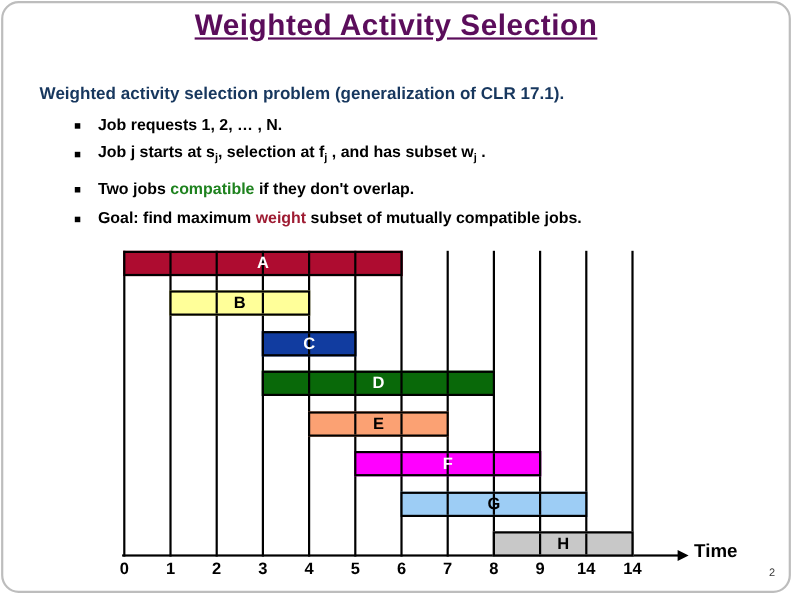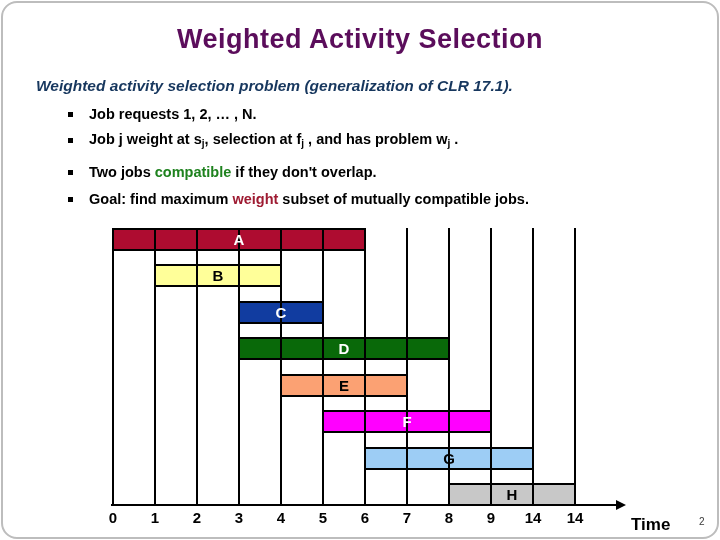--- a/index.html
+++ b/index.html
@@ -5,26 +5,26 @@
   html,body{margin:0;padding:0;}
   body{
     width:720px;height:540px;position:relative;background:#ffffff;overflow:hidden;
     font-family:"Liberation Sans", sans-serif;
   }
   .slide-border{
     position:absolute;left:1px;top:1px;right:1px;bottom:1px;
     border:2px solid #bdbdbd;border-radius:16px;pointer-events:none;
   }
   .title{
-    position:absolute;left:0;top:24px;width:720px;margin:0;
-    text-align:center;font-size:27px;font-weight:bold;letter-spacing:0.5px;
+    position:absolute;left:0;top:8px;width:720px;margin:0;
+    text-align:center;font-size:27px;font-weight:bold;letter-spacing:0.5px;text-decoration:underline;
   }
   .heading{
     position:absolute;left:36px;top:77px;width:660px;
-    font-size:15.5px;font-weight:bold;font-style:italic;
+    font-size:15.5px;font-weight:bold;
   }
   .bullets{position:absolute;left:0;top:0;width:691px;height:230px;}
   .bullet-row{
     position:absolute;left:68px;display:flex;align-items:center;height:18px;
     font-size:14.5px;font-weight:bold;color:#000;
   }
   .bullet-marker{
     width:5px;height:5px;background:#000;flex:0 0 auto;margin-right:16px;margin-top:1px;
   }
   .bullet-text{white-space:pre-wrap;}
@@ -39,40 +39,40 @@
   .cell-divider{position:absolute;top:0;bottom:0;width:2px;background:#000;}
   .axis-line{position:absolute;left:111px;top:504px;width:507px;height:2px;background:#000;}
   .arrow-head{
     position:absolute;left:616px;top:500px;width:0;height:0;
     border-left:10px solid #000;border-top:5px solid transparent;border-bottom:5px solid transparent;
   }
   .axis-tick{
     position:absolute;top:509px;width:30px;text-align:center;
     font-size:15px;font-weight:bold;color:#000;
   }
-  .time-label{position:absolute;left:631px;top:491px;font-size:17px;font-weight:bold;color:#000;margin-top:24px;}
+  .time-label{position:absolute;left:631px;top:491px;font-size:17px;font-weight:bold;color:#000;}
   .page-num{position:absolute;left:699px;top:516px;font-size:10px;color:#3a3a3a;}
 </style>
 </head>
 <body>
 
 <div class="slide-border"></div>
 
 <h1 class="title" style="color: rgb(91, 13, 91);">Weighted Activity Selection</h1>
 
 <div class="heading" style="color: rgb(23, 55, 94);">Weighted activity selection problem (generalization of CLR 17.1).</div>
 
 <div class="bullets">
     <div class="bullet-row" style="top: 105px;">
       <span class="bullet-marker"></span>
       <span class="bullet-text"><span>Job requests 1, 2, … , N.</span></span>
     </div>
     <div class="bullet-row" style="top: 131px;">
       <span class="bullet-marker"></span>
-      <span class="bullet-text"><span>Job j weight at s</span><span class="sub">j</span><span>, selection at f</span><span class="sub">j</span><span> , and has problem w</span><span class="sub">j</span><span> .</span></span>
+      <span class="bullet-text"><span>Job j starts at s</span><span class="sub">j</span><span>, selection at f</span><span class="sub">j</span><span> , and has subset w</span><span class="sub">j</span><span> .</span></span>
     </div>
     <div class="bullet-row" style="top: 163px;">
       <span class="bullet-marker"></span>
       <span class="bullet-text"><span>Two jobs </span><span style="color: rgb(30, 130, 30);">compatible</span><span> if they don't overlap.</span></span>
     </div>
     <div class="bullet-row" style="top: 190px;">
       <span class="bullet-marker"></span>
       <span class="bullet-text"><span>Goal: find maximum </span><span style="color: rgb(158, 27, 50);">weight</span><span> subset of mutually compatible jobs.</span></span>
     </div>
   </div>

